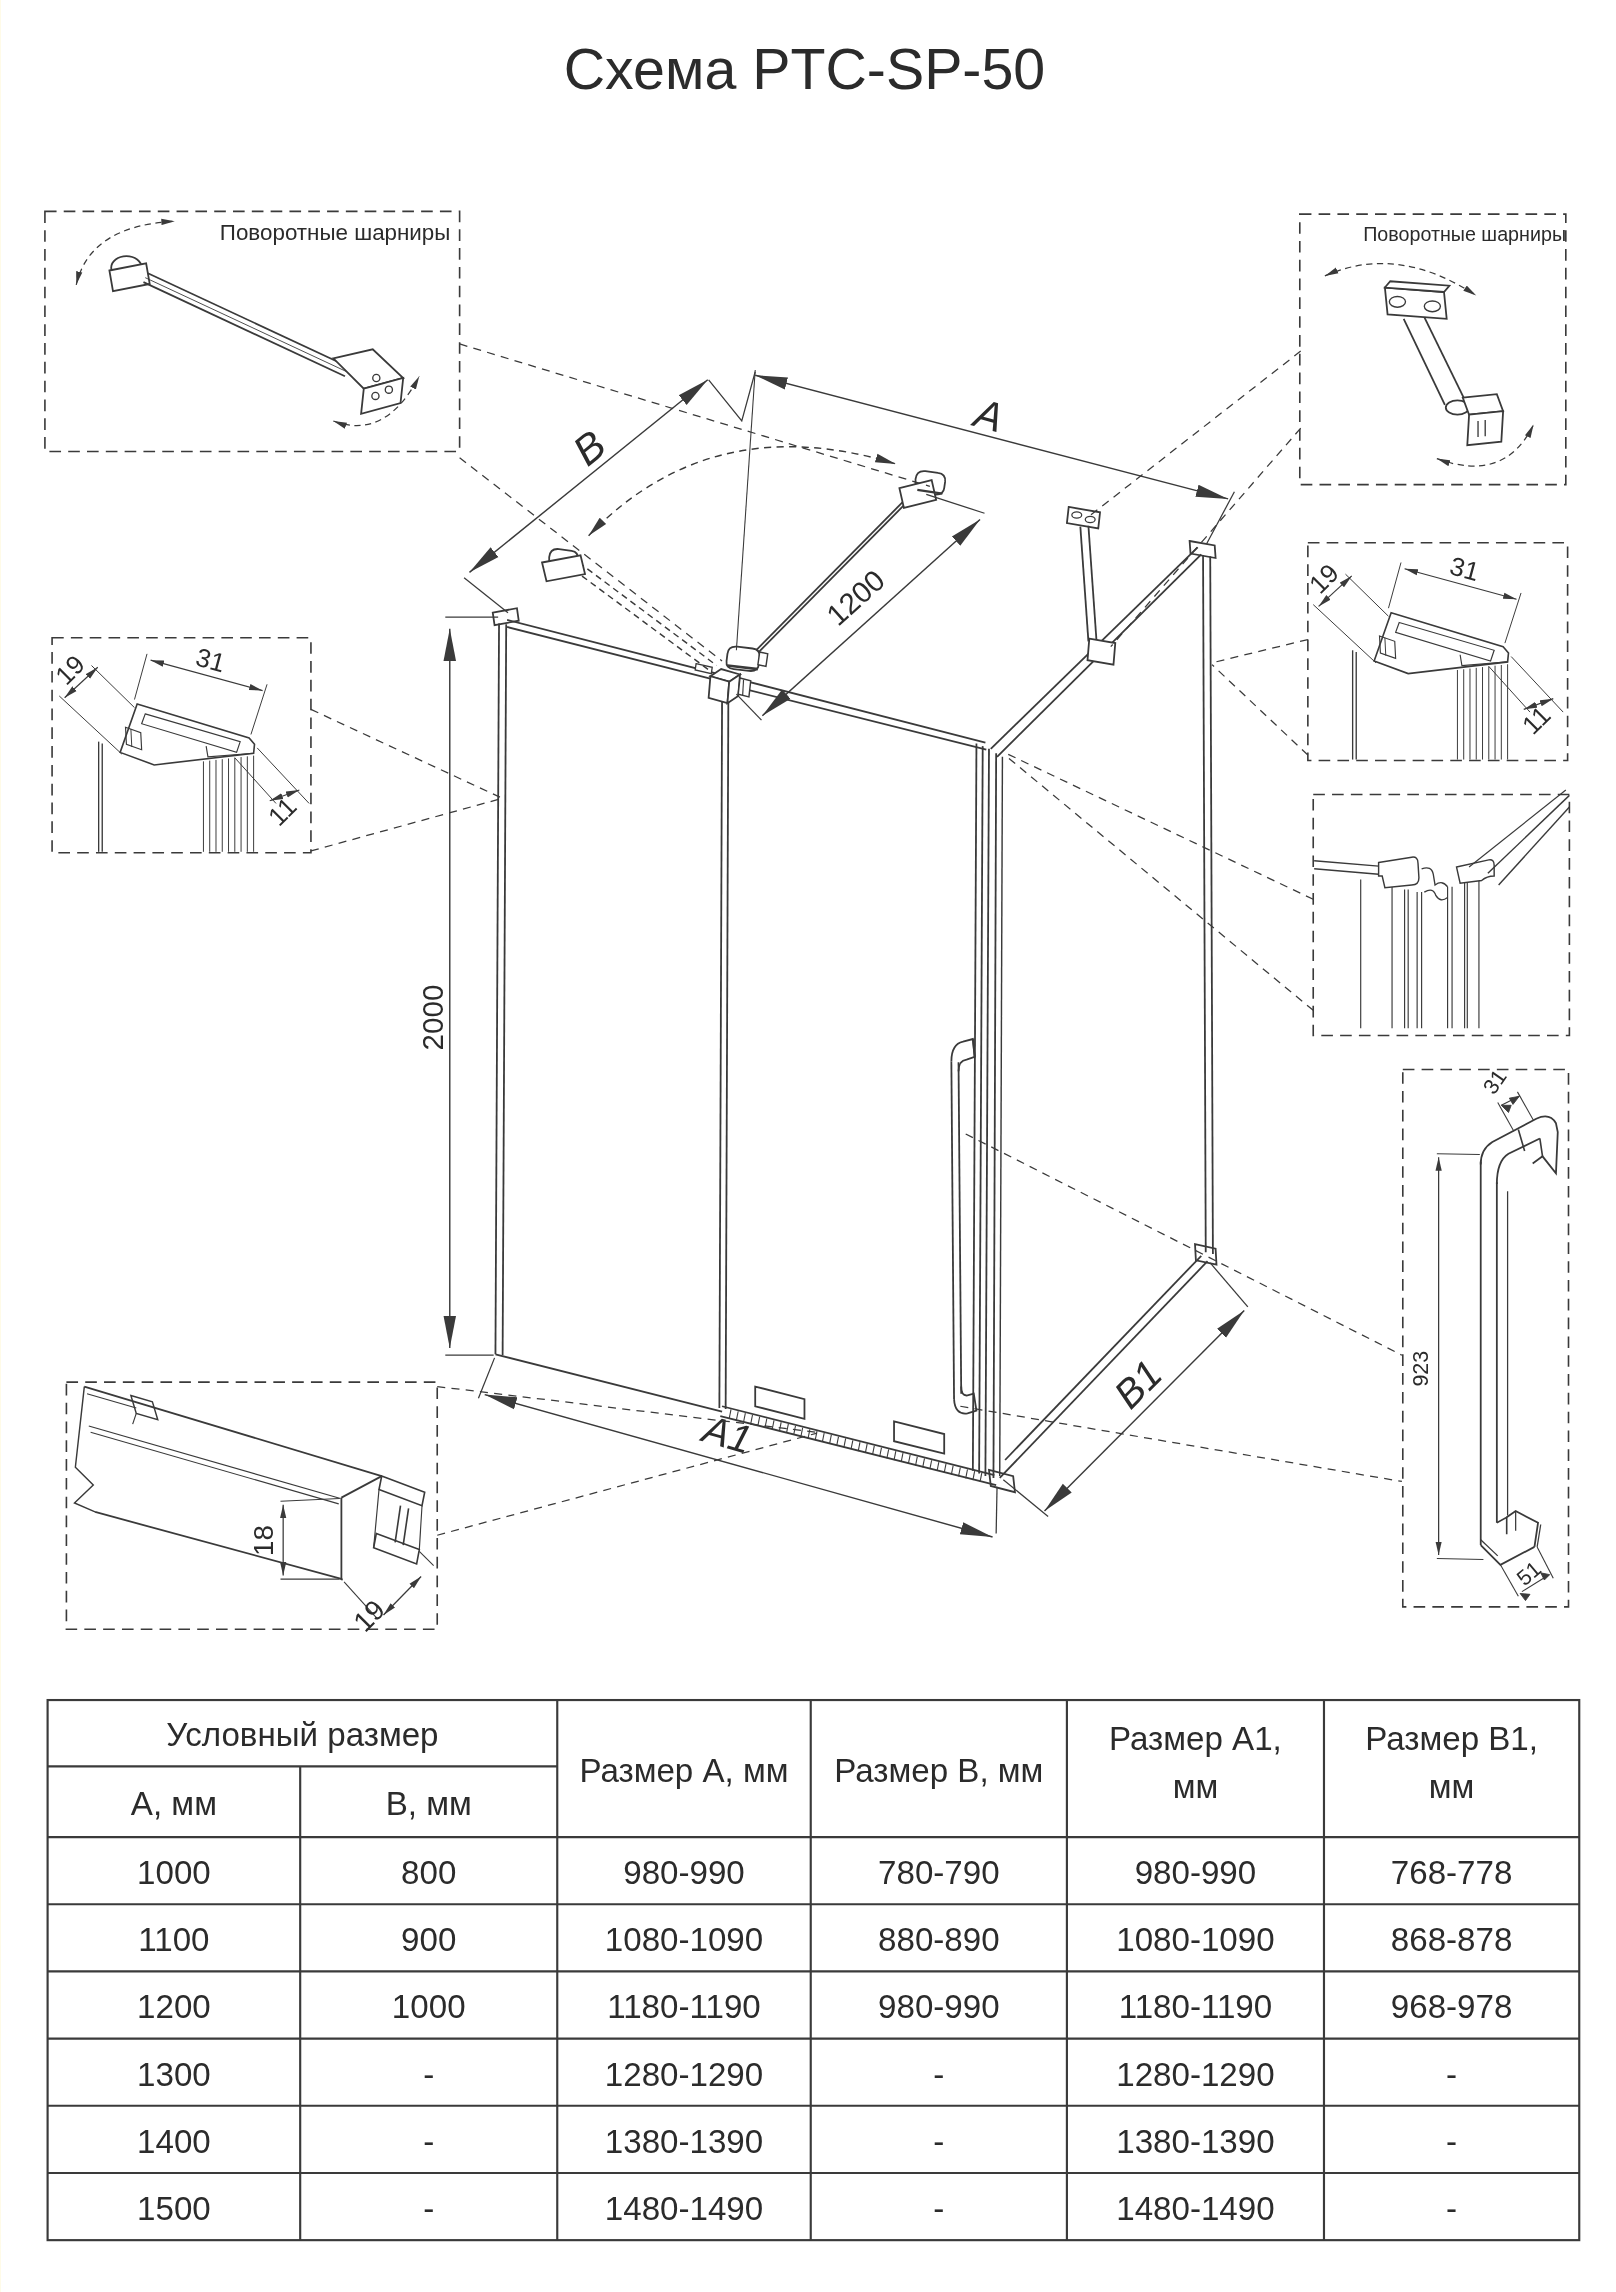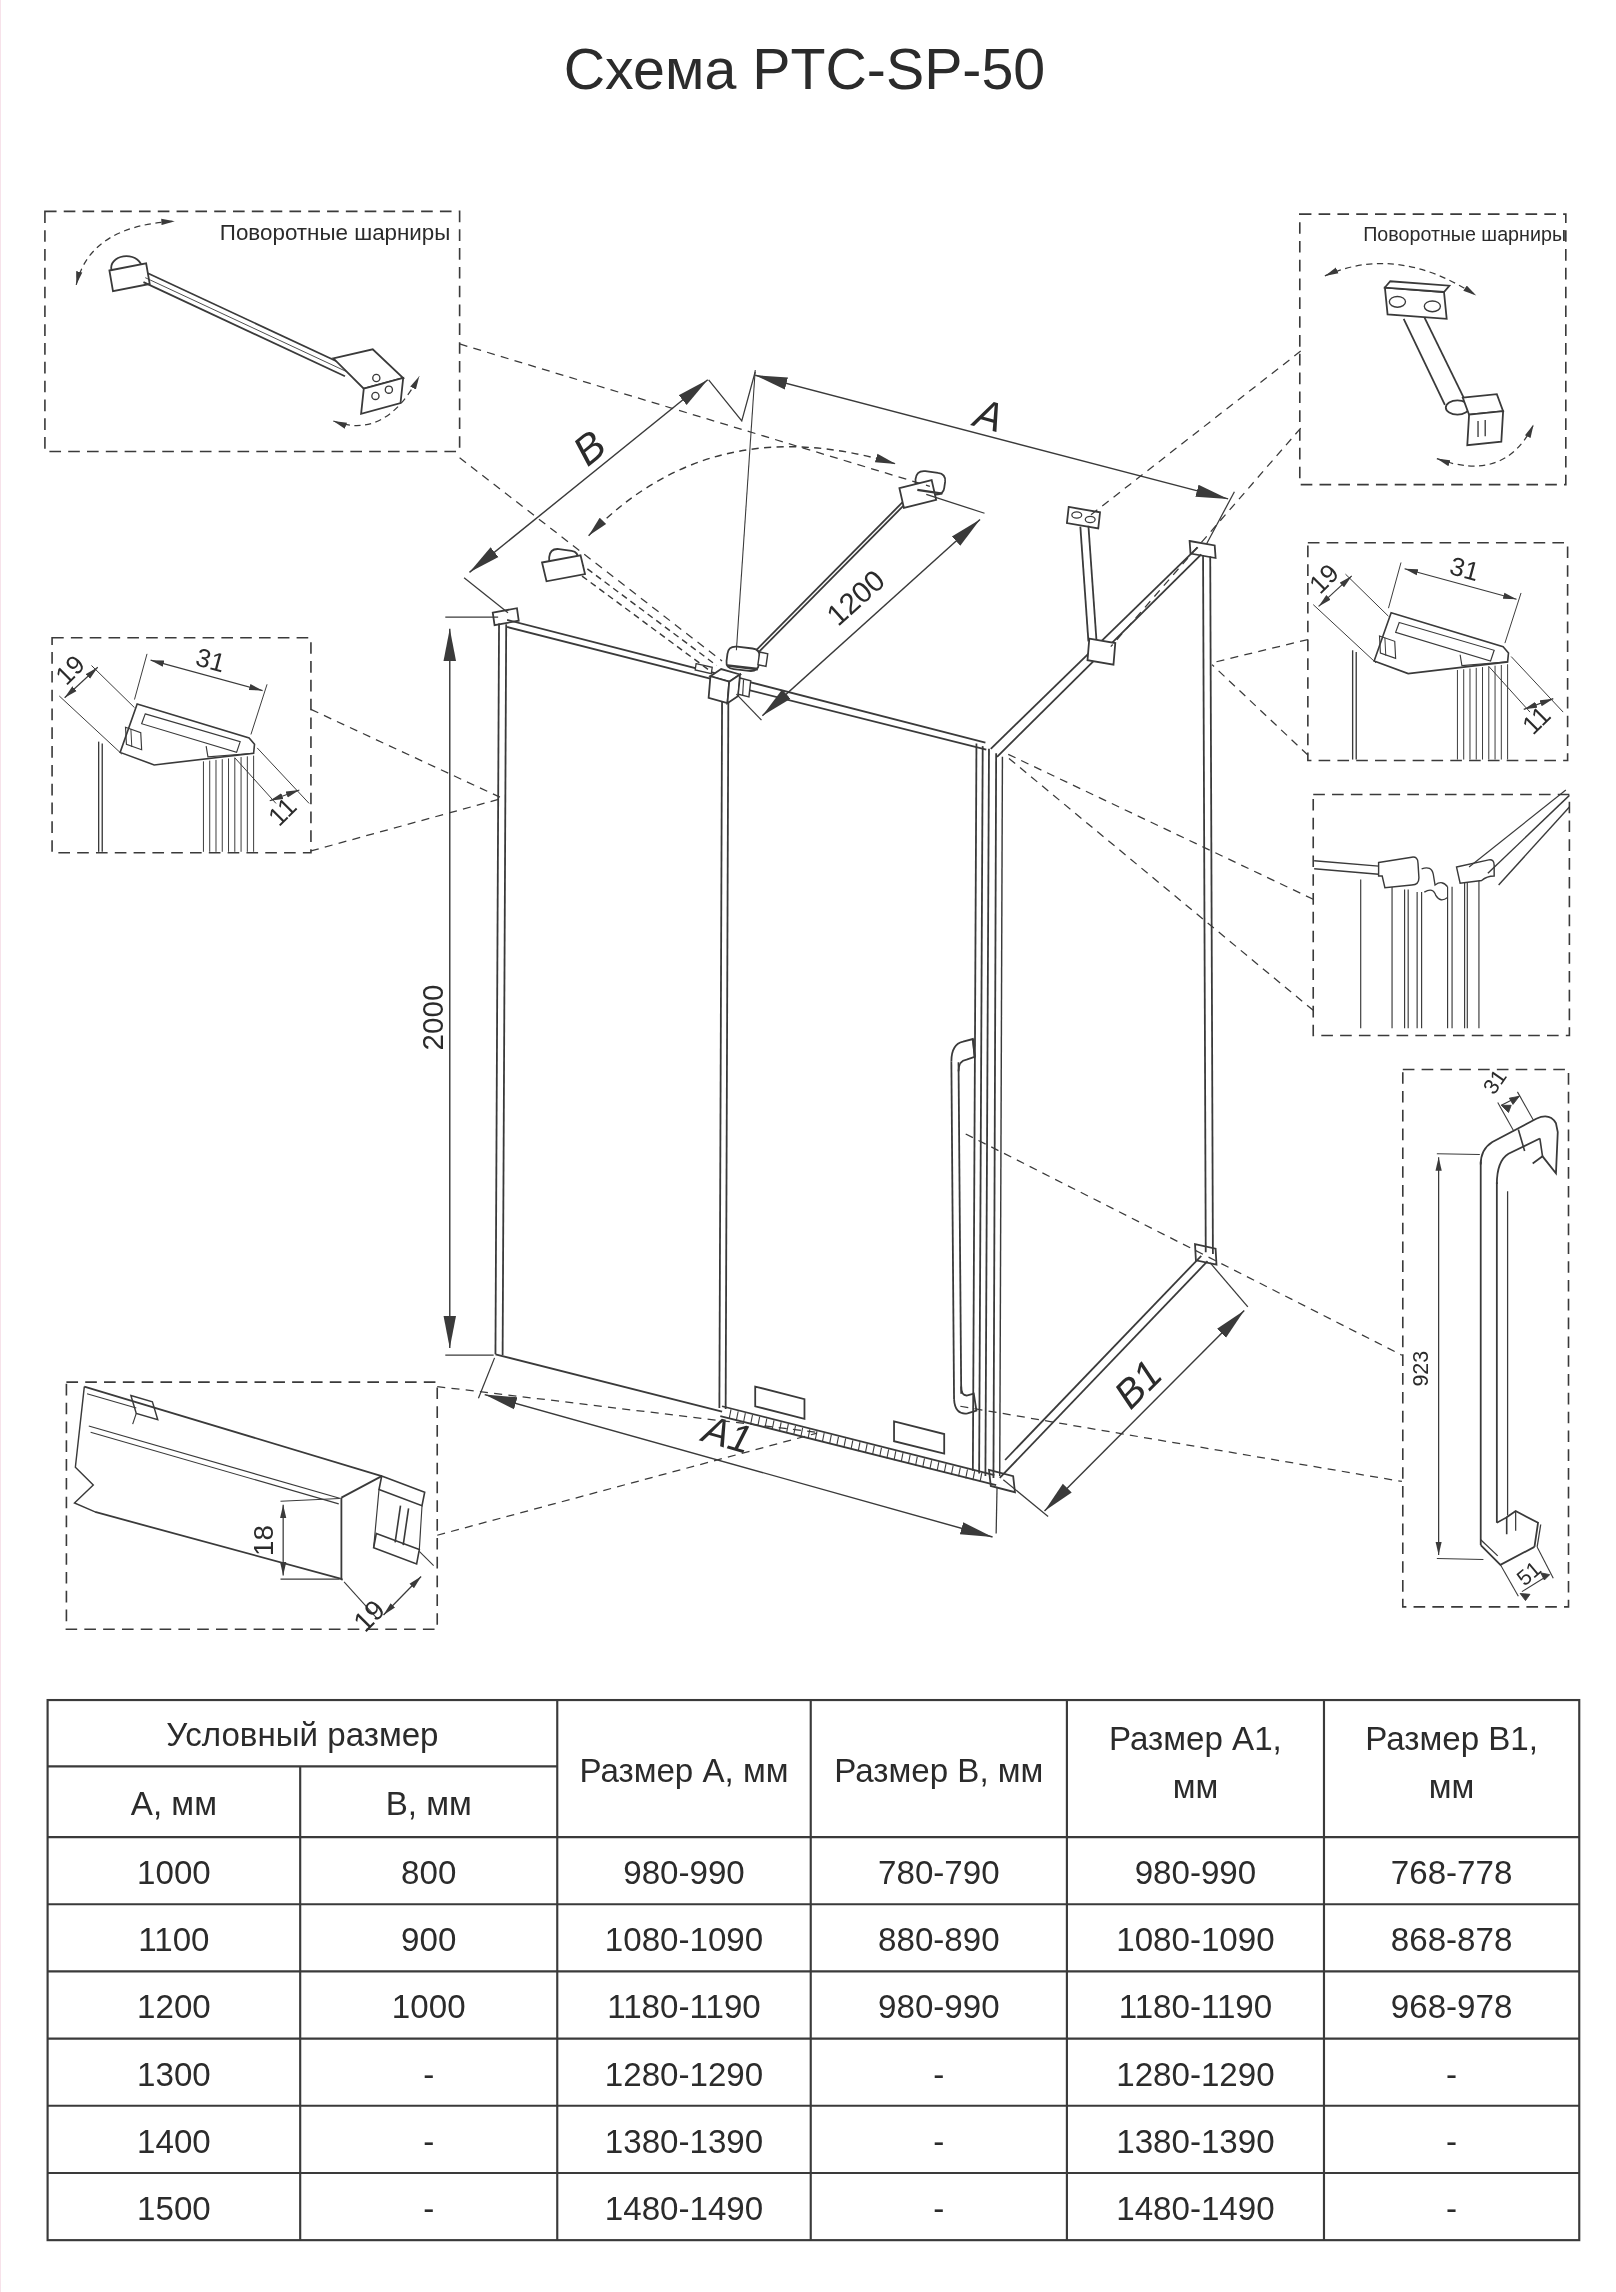--- a/index.html
+++ b/index.html
@@ -1,16 +1,16 @@
 <!DOCTYPE html>
 <html style="font-size:14.3px"><head>
 <meta charset="utf-8">
 <style>
 html,body{margin:0;padding:0;background:#fff;}
-#page{position:relative;width:1617px;height:2293px;background:#be185d;overflow:hidden;font-family:"Liberation Sans",sans-serif;}
+#page{position:relative;width:1617px;height:2293px;background:#fde047;overflow:hidden;font-family:"Liberation Sans",sans-serif;}
 text{fill:#2b2b2b;}
 </style>
 </head>
 <body>
 <div id="page">
 <svg width="1617" height="2293" viewBox="0 0 1805 2560">
 <defs>
 <marker id="arrE" markerUnits="userSpaceOnUse" markerWidth="40" markerHeight="18" refX="36" refY="9" orient="auto">
           <path d="M 36 9 L 0 2 L 0 16 Z" fill="#3a3a3a"></path>
         </marker>

